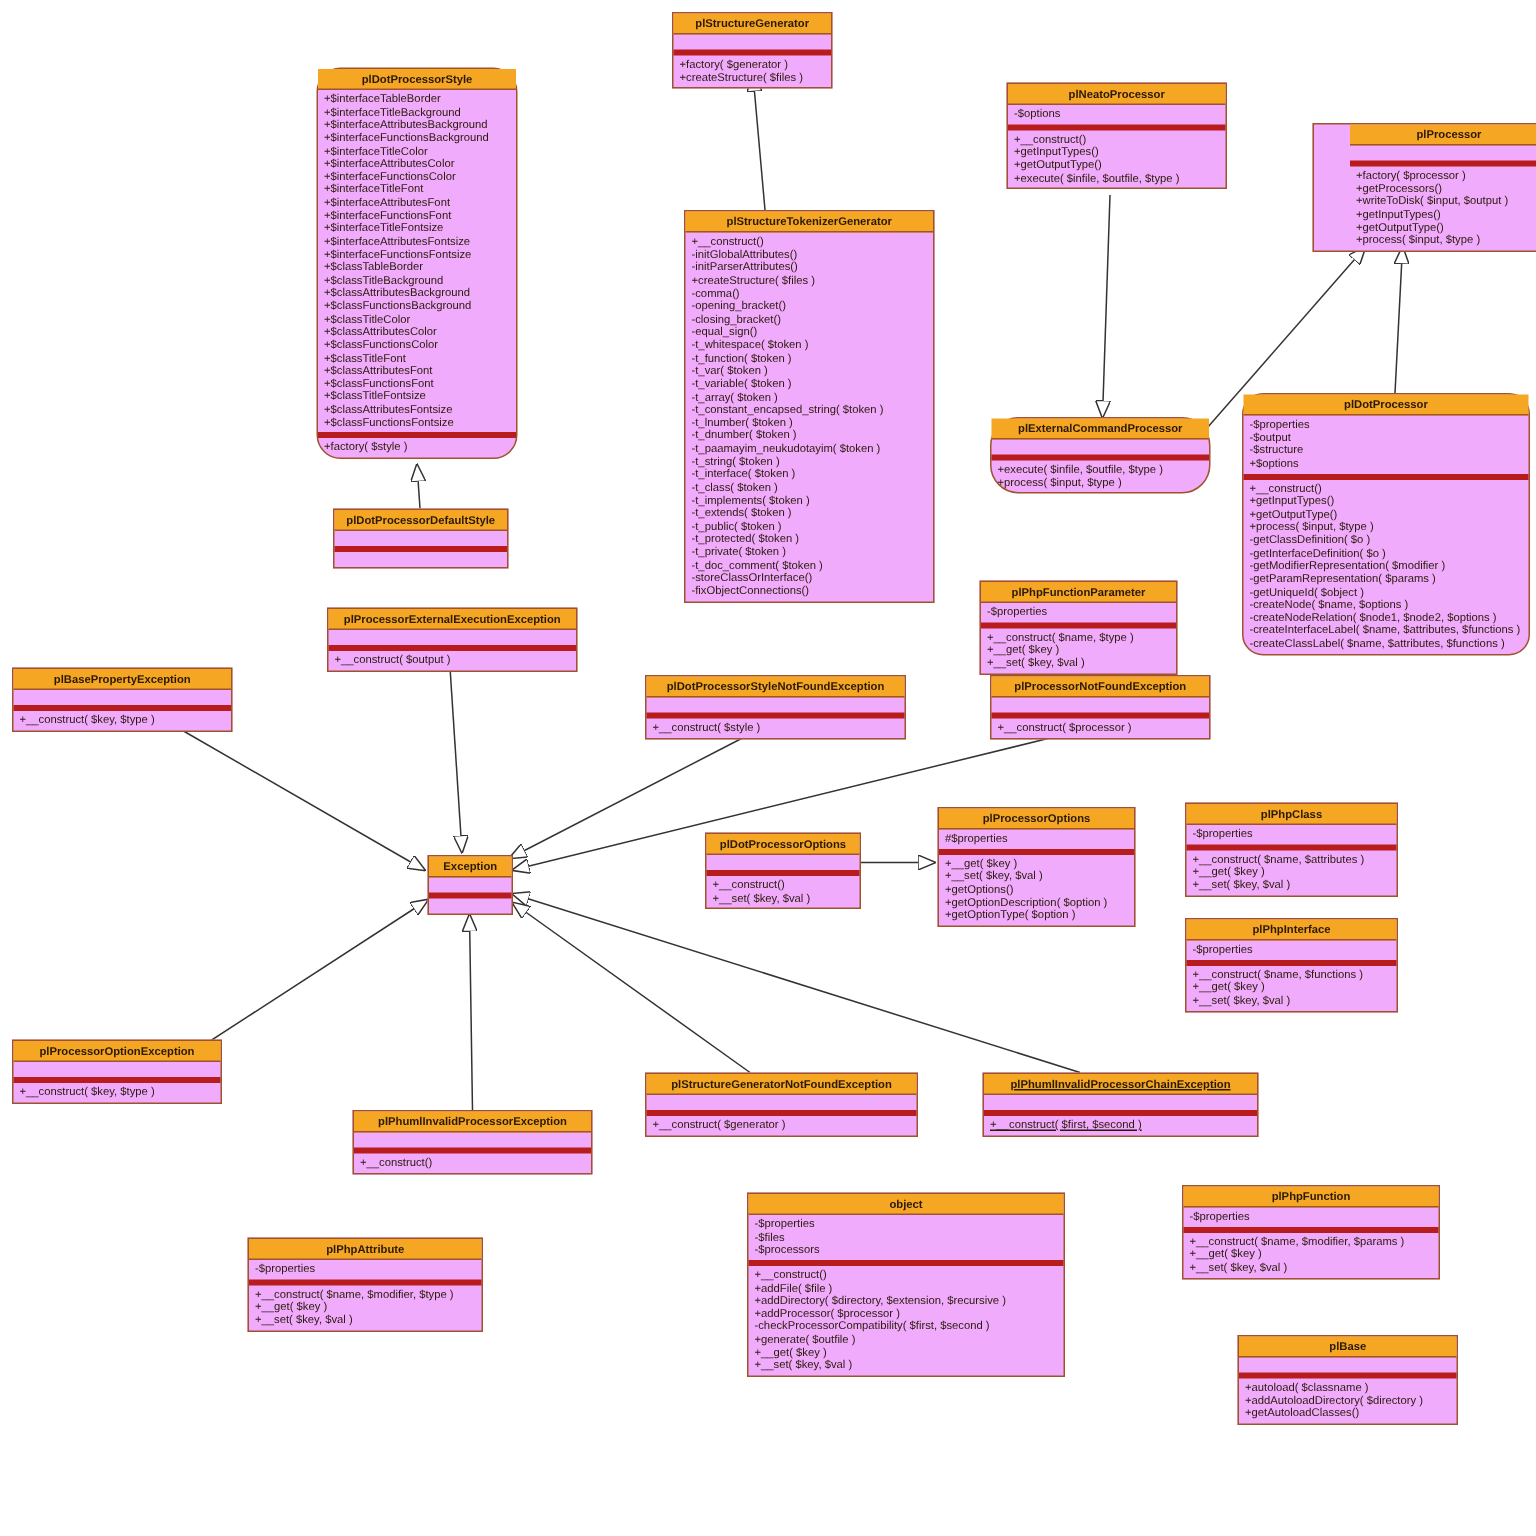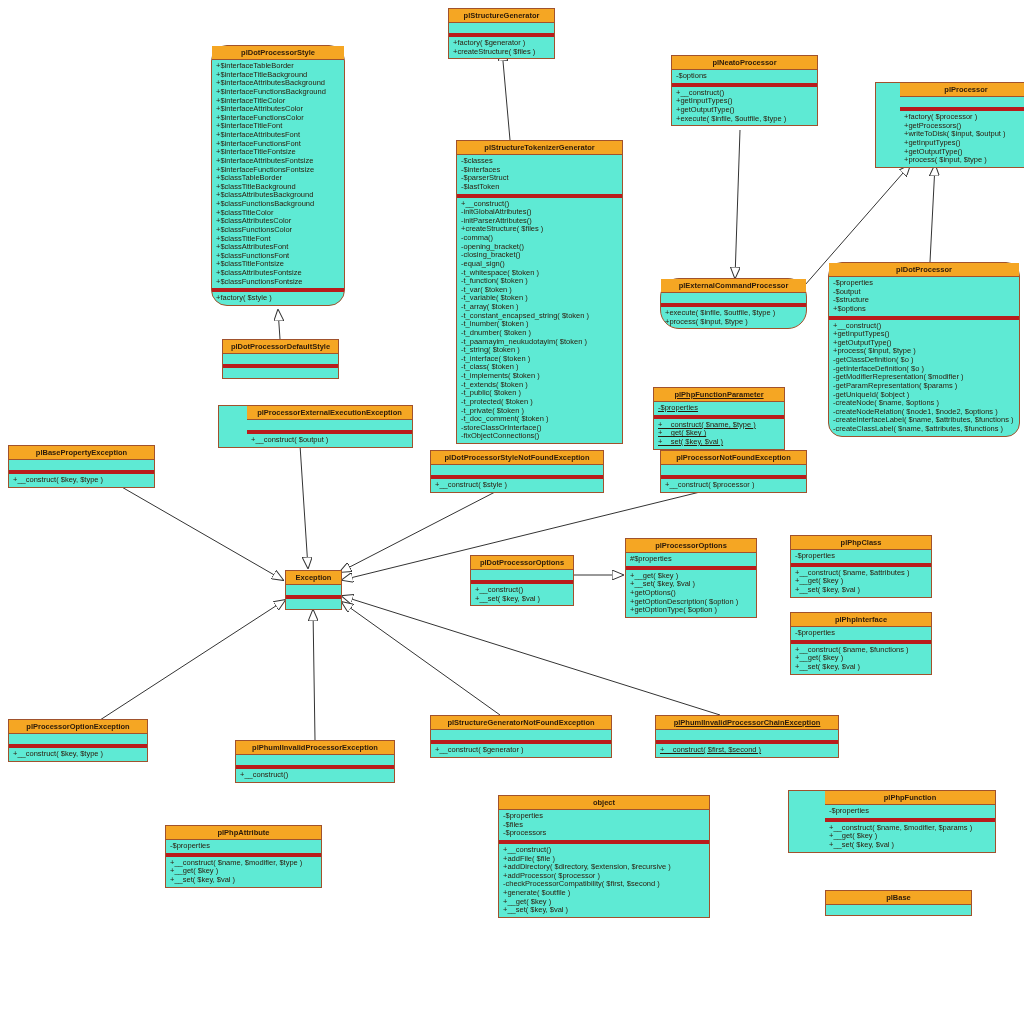--- a/index.html
+++ b/index.html
@@ -9,21 +9,21 @@
     font-family: Arial, Helvetica, sans-serif;
     font-size: 8px;
     position: relative;
     width: 1024px;
     height: 1024px;
     overflow: hidden;
   }
   .uml {
     position: absolute;
     border: 1px solid #a0522d;
-    background: #5eead4;
+    background: #f0abfc;
     font-size: 7.5px;
     color: #2b1a0a;
   }
   .uml .title {
     background: #f5a623;
     text-align: center;
     font-weight: bold;
     padding: 2px 4px;
     border-bottom: 1px solid #a0522d;
   }
@@ -120,26 +120,20 @@
     <div class="uml" style="left: 448px; top: 8px; width: 105px;">
       <div class="title">plStructureGenerator</div>
       <div class="sec"></div>
       <div class="sec">
         <div class="row">+factory( $generator )</div>
         <div class="row">+createStructure( $files )</div>
       </div>
     </div>
     <div class="uml" style="left: 436px; top: 140px; width: 165px; margin-left: 20px;">
       <div class="title">plStructureTokenizerGenerator</div>
-      <div class="sec">
-        <div class="row">-$classes</div>
-        <div class="row">-$interfaces</div>
-        <div class="row">-$parserStruct</div>
-        <div class="row">-$lastToken</div>
-      </div>
       <div class="sec">
         <div class="row">+__construct()</div>
         <div class="row">-initGlobalAttributes()</div>
         <div class="row">-initParserAttributes()</div>
         <div class="row">+createStructure( $files )</div>
         <div class="row">-comma()</div>
         <div class="row">-opening_bracket()</div>
         <div class="row">-closing_bracket()</div>
         <div class="row">-equal_sign()</div>
         <div class="row">-t_whitespace( $token )</div>
@@ -213,32 +207,32 @@
         <div class="row">-getInterfaceDefinition( $o )</div>
         <div class="row">-getModifierRepresentation( $modifier )</div>
         <div class="row">-getParamRepresentation( $params )</div>
         <div class="row">-getUniqueId( $object )</div>
         <div class="row">-createNode( $name, $options )</div>
         <div class="row">-createNodeRelation( $node1, $node2, $options )</div>
         <div class="row">-createInterfaceLabel( $name, $attributes, $functions )</div>
         <div class="row">-createClassLabel( $name, $attributes, $functions )</div>
       </div>
     </div>
-    <div class="uml" style="left: 653px; top: 387px; width: 130px; text-decoration: underline;">
+    <div class="uml" style="left: 653px; top: 387px; width: 130px;">
       <div class="title">plPhpFunctionParameter</div>
       <div class="sec">
         <div class="row">-$properties</div>
       </div>
       <div class="sec">
         <div class="row">+__construct( $name, $type )</div>
         <div class="row">+__get( $key )</div>
         <div class="row">+__set( $key, $val )</div>
       </div>
     </div>
-    <div class="uml" style="left: 218px; top: 405px; width: 165px; padding-left: 28px;">
+    <div class="uml" style="left: 218px; top: 405px; width: 165px;">
       <div class="title">plProcessorExternalExecutionException</div>
       <div class="sec"></div>
       <div class="sec">
         <div class="row">+__construct( $output )</div>
       </div>
     </div>
     <div class="uml" style="left: 8px; top: 445px; width: 145px;">
       <div class="title">plBasePropertyException</div>
       <div class="sec"></div>
       <div class="sec">
@@ -300,21 +294,21 @@
       <div class="title">plPhpInterface</div>
       <div class="sec">
         <div class="row">-$properties</div>
       </div>
       <div class="sec">
         <div class="row">+__construct( $name, $functions )</div>
         <div class="row">+__get( $key )</div>
         <div class="row">+__set( $key, $val )</div>
       </div>
     </div>
-    <div class="uml" style="left: 8px; top: 719px; width: 138px;">
+    <div class="uml" style="left: 8px; top: 693px; width: 138px;">
       <div class="title">plProcessorOptionException</div>
       <div class="sec"></div>
       <div class="sec">
         <div class="row">+__construct( $key, $type )</div>
       </div>
     </div>
     <div class="uml" style="left: 235px; top: 740px; width: 158px;">
       <div class="title">plPhumlInvalidProcessorException</div>
       <div class="sec"></div>
       <div class="sec">
@@ -357,28 +351,33 @@
       <div class="title">plPhpAttribute</div>
       <div class="sec">
         <div class="row">-$properties</div>
       </div>
       <div class="sec">
         <div class="row">+__construct( $name, $modifier, $type )</div>
         <div class="row">+__get( $key )</div>
         <div class="row">+__set( $key, $val )</div>
       </div>
     </div>
-    <div class="uml" style="left: 788px; top: 790px; width: 170px; padding-left: 36px;">
+    <div class="uml" style="left: 788px; top: 790px; width: 170px;">
       <div class="title">plPhpFunction</div>
       <div class="sec">
         <div class="row">-$properties</div>
       </div>
       <div class="sec">
         <div class="row">+__construct( $name, $modifier, $params )</div>
         <div class="row">+__get( $key )</div>
         <div class="row">+__set( $key, $val )</div>
       </div>
     </div>
     <div class="uml" style="left: 825px; top: 890px; width: 145px;">
       <div class="title">plBase</div>
       <div class="sec"></div>
+      <div class="sec">
+        <div class="row">+autoload( $classname )</div>
+        <div class="row">+addAutoloadDirectory( $directory )</div>
+        <div class="row">+getAutoloadClasses()</div>
+      </div>
     </div>
   </div>
 
 </body></html>

